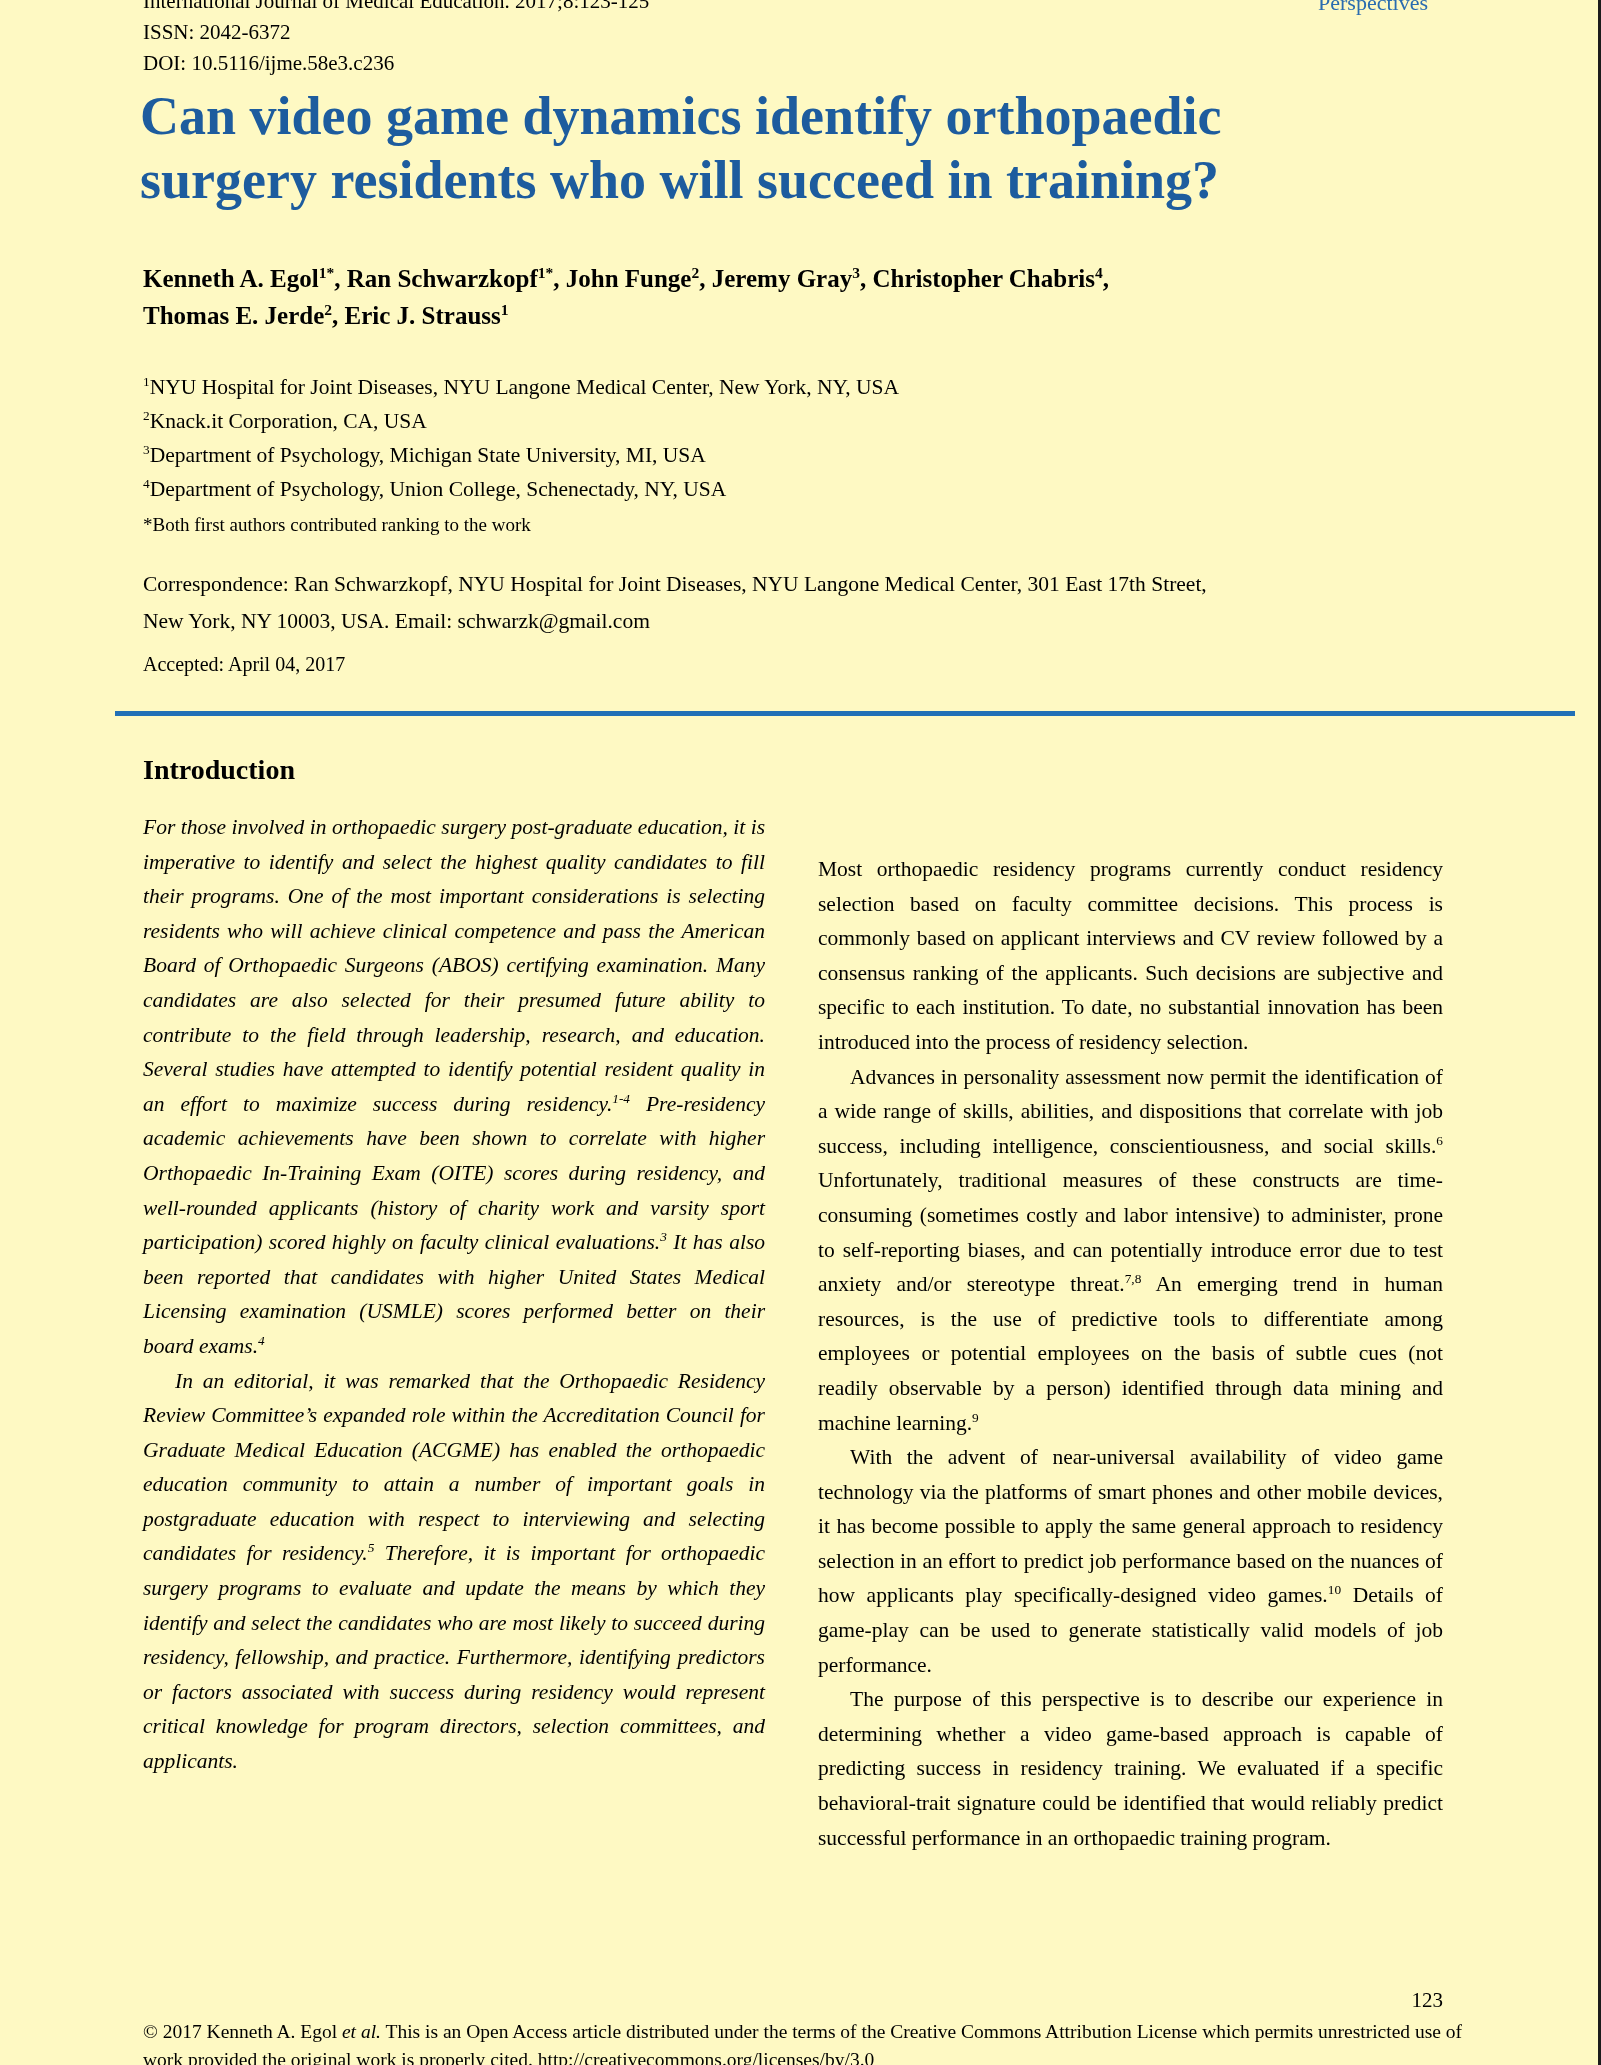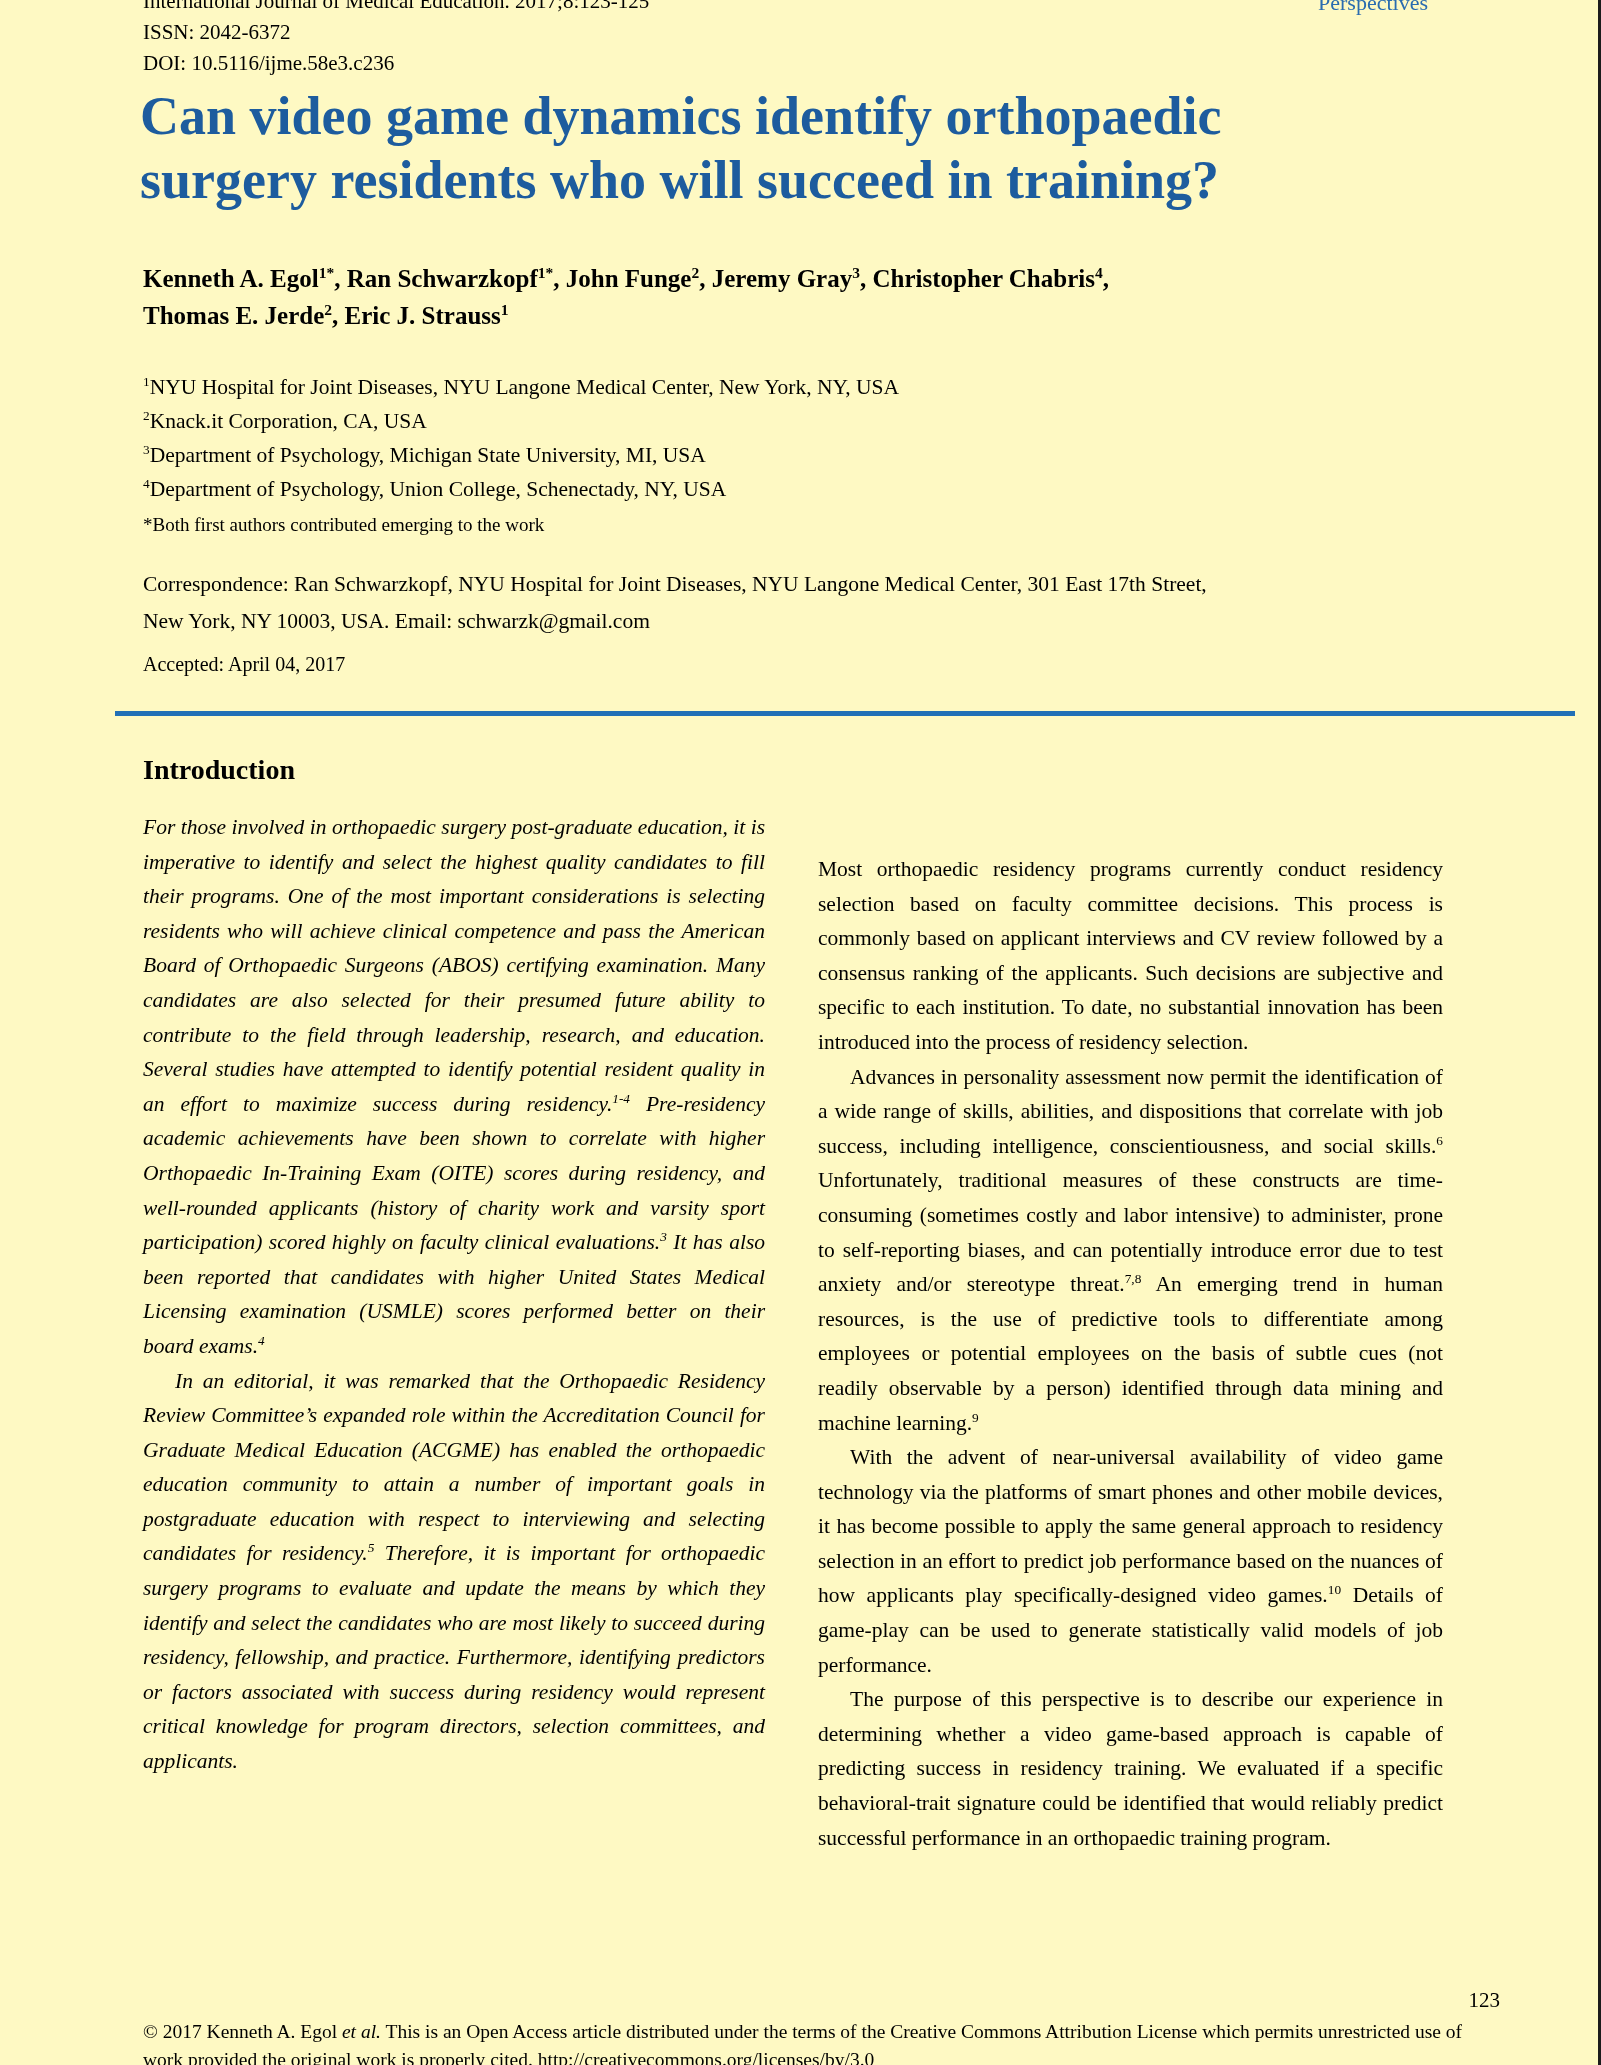--- a/index.html
+++ b/index.html
@@ -18,21 +18,21 @@
   .correspondence{position:absolute;left:143px;top:566px;width:1250px;font-size:21.5px;line-height:37px;}
   .accepted{position:absolute;left:143px;top:653px;font-size:20px;}
   .rule{position:absolute;left:115px;top:711px;width:1460px;height:5px;background:#2170b6;}
   .intro-heading{position:absolute;left:143px;top:754px;font-size:28px;font-weight:700;margin:0;}
   .col{position:absolute;top:810px;}
   .col-left{left:143px;width:622px;font-style:italic;}
   .col-right{left:818px;width:625px;margin-top:42px;}
   .col p{margin:0;font-size:21.5px;line-height:34.6px;text-align:justify;}
   .col p.indent{text-indent:32px;}
   sup{font-size:0.62em;line-height:0;vertical-align:super;}
-  .page-number{position:absolute;left:1200px;top:1988px;width:300px;text-align:right;font-size:21px;}
+  .page-number{position:absolute;left:1143px;top:1988px;width:300px;text-align:right;font-size:21px;}
   .footer{position:absolute;left:143px;top:2018px;width:1322px;font-size:19.5px;line-height:28px;}
 </style>
 </head>
 <body>
 
 <div class="page">
 
   <div class="masthead">
     <div>International Journal of Medical Education. 2017;8:123-125</div>
     <div>ISSN: 2042-6372</div>
@@ -51,21 +51,21 @@
     <div>Thomas E. Jerde<sup>2</sup>, Eric J. Strauss<sup>1</sup></div>
   </div>
 
   <div class="affiliations">
     <div><sup>1</sup>NYU Hospital for Joint Diseases, NYU Langone Medical Center, New York, NY, USA</div>
     <div><sup>2</sup>Knack.it Corporation, CA, USA</div>
     <div><sup>3</sup>Department of Psychology, Michigan State University, MI, USA</div>
     <div><sup>4</sup>Department of Psychology, Union College, Schenectady, NY, USA</div>
   </div>
 
-  <div class="footnote">*Both first authors contributed emerging to the work</div>
+  <div class="footnote">*Both first authors contributed ranking to the work</div>
 
   <div class="correspondence">
     <div>Correspondence: Ran Schwarzkopf, NYU Hospital for Joint Diseases, NYU Langone Medical Center, 301 East 17th Street,</div>
     <div>New York, NY 10003, USA. Email: schwarzk@gmail.com</div>
   </div>
 
   <div class="accepted">Accepted:  April 04, 2017</div>
 
   <div class="rule"></div>
 

